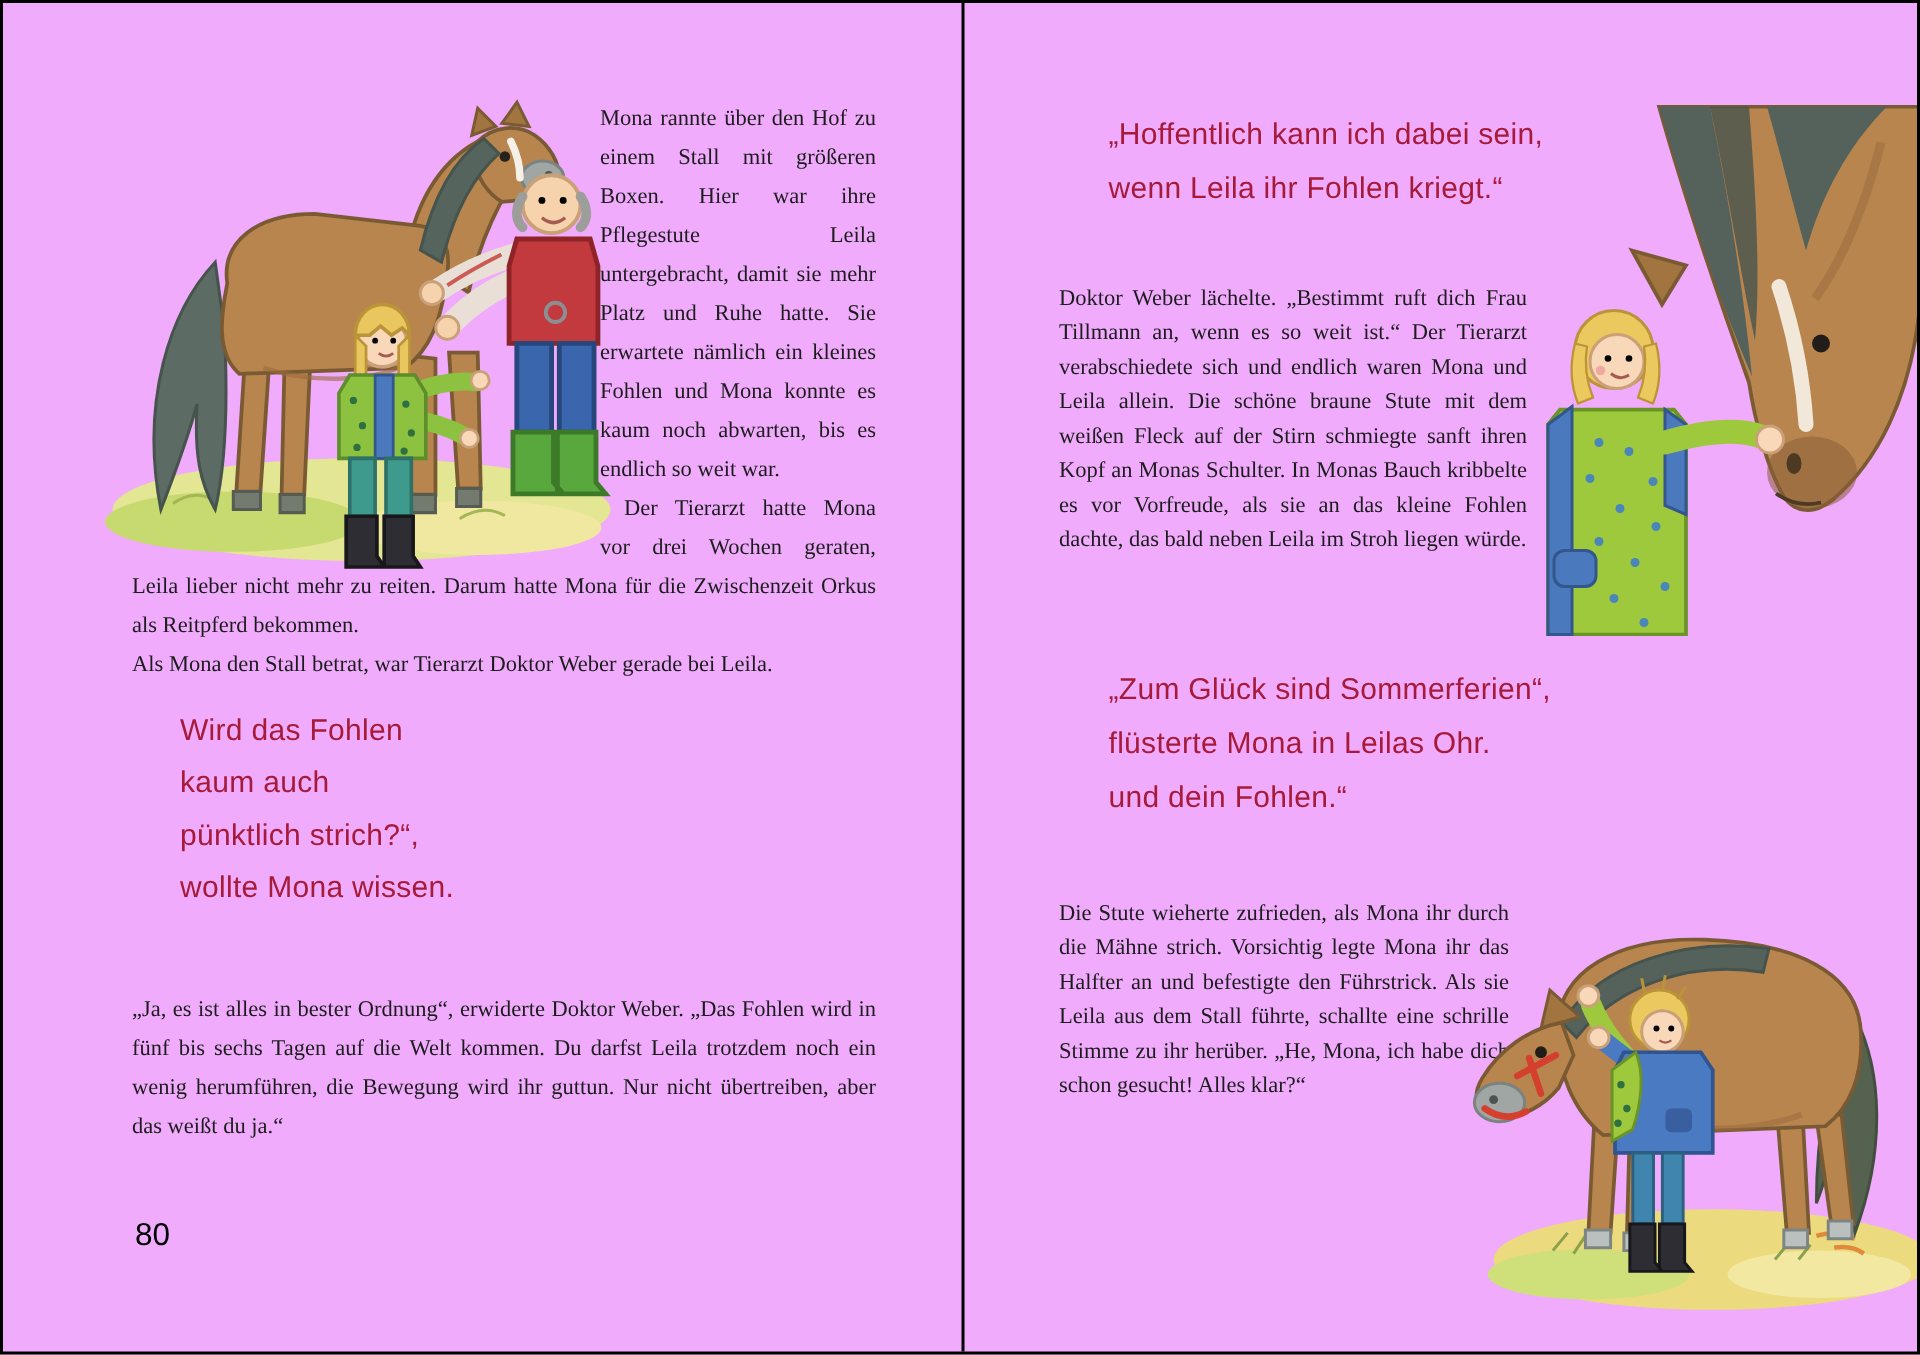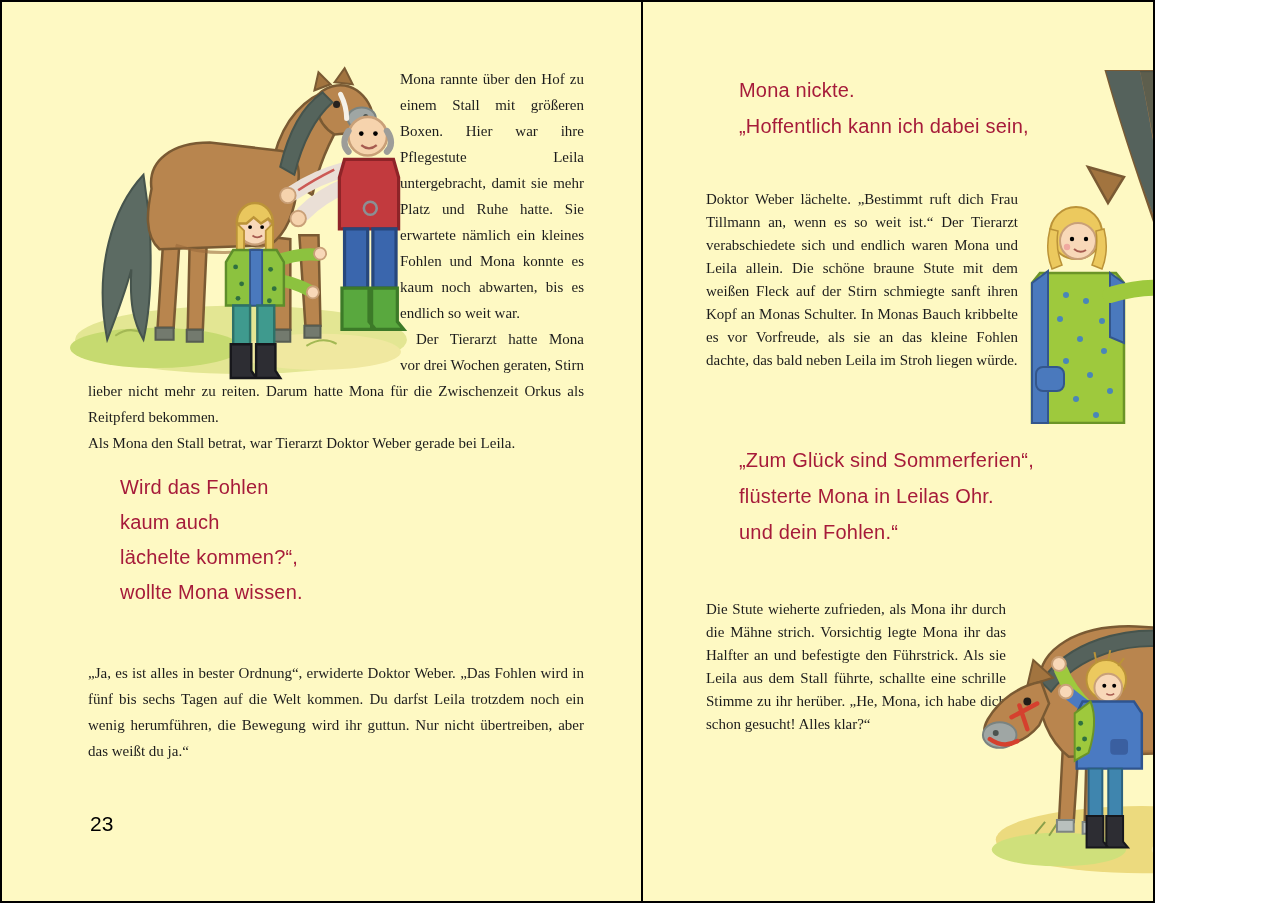--- a/index.html
+++ b/index.html
@@ -1,20 +1,20 @@
 <!DOCTYPE html>
 <html lang="de" style="--dialogue-red: #a61b3a; --ink: #1c1c1c;"><head>
 <meta charset="utf-8">
 <title>Book Spread</title>
 <style>
   :root { --dialogue-red:#a61b3a; --ink:#1c1c1c; }
   * { margin:0; padding:0; box-sizing:border-box; }
   body { background:#fff; font-family:"Liberation Serif", serif; color:var(--ink); }
   .spread {
-    position:relative; width:1155px; height:903px; background:#fef9c3;
+    position:relative; width:1280px; height:903px; background:#f0abfc;
     border:2px solid #000; overflow:hidden;
   }
   .divider { position:absolute; left:639px; top:0; width:2px; height:903px; background:#000; }
   .page { position:absolute; top:0; width:638px; height:899px; }
   .page-left { left:0; }
   .page-right { left:641px; }
 
   .body-text {
     font-family:"Liberation Serif", serif; font-size:15px; line-height:26px;
     text-align:justify; color:var(--ink); hyphens:auto; -webkit-hyphens:auto;
@@ -127,41 +127,41 @@
           <circle cx="34" cy="76" r="5" fill="none" stroke="#8b8f94" stroke-width="2"></circle>
           <path d="M14 92h18v46H14zM36 92h18v46H36z" fill="#3a66ad" stroke="#27477c" stroke-width="2.5"></path>
           <path d="M12 138h21v26l5 6H12zM35 138h20v26l5 6H35z" fill="#59a83e" stroke="#3c7a28" stroke-width="2.5"></path>
         </g>
       </svg>
     </div>
 
     <div class="lp-main body-text">
       <div class="illo-spacer"></div>
       <p>Mona rannte über den Hof zu einem Stall mit größeren Boxen. Hier war ihre Pflegestute Leila untergebracht, damit sie mehr Platz und Ruhe hatte. Sie erwartete nämlich ein kleines Fohlen und Mona konnte es kaum noch abwarten, bis es endlich so weit war.</p>
-      <p class="indent">Der Tierarzt hatte Mona vor drei Wochen geraten, Stirn lieber nicht mehr zu reiten. Darum hatte Mona für die Zwischenzeit Orkus als Reitpferd bekommen.</p>
+      <p class="indent">Der Tierarzt hatte Mona vor drei Wochen geraten, Leila lieber nicht mehr zu reiten. Darum hatte Mona für die Zwischenzeit Orkus als Reitpferd bekommen.</p>
       <p>Als Mona den Stall betrat, war Tierarzt Doktor Weber gerade bei Leila.</p>
     </div>
 
     <div class="lp-dialogue dialogue">
       <div class="dline">Wird das Fohlen</div>
       <div class="dline">kaum auch</div>
-      <div class="dline">lächelte kommen?“,</div>
+      <div class="dline">pünktlich strich?“,</div>
       <div class="dline">wollte Mona wissen.</div>
     </div>
 
     <div class="lp-p4 body-text">„Ja, es ist alles in bester Ordnung“, erwiderte Doktor Weber. „Das Fohlen wird in fünf bis sechs Tagen auf die Welt kommen. Du darfst Leila trotzdem noch ein wenig herumführen, die Bewegung wird ihr guttun. Nur nicht übertreiben, aber das weißt du ja.“</div>
 
-    <div class="page-number">23</div>
+    <div class="page-number">80</div>
   </div>
 
   <div class="page page-right">
 
     <div class="rp-dialogue1 dialogue">
-      <div class="dline">Mona nickte.</div>
       <div class="dline">„Hoffentlich kann ich dabei sein,</div>
+      <div class="dline">wenn Leila ihr Fohlen kriegt.“</div>
     </div>
 
     <div class="rp-p1 body-text">Doktor Weber lächelte. „Bestimmt ruft dich Frau Tillmann an, wenn es so weit ist.“ Der Tierarzt verabschiedete sich und endlich waren Mona und Leila allein. Die schöne braune Stute mit dem weißen Fleck auf der Stirn schmiegte sanft ihren Kopf an Monas Schulter. In Monas Bauch kribbelte es vor Vorfreude, als sie an das kleine Fohlen dachte, das bald neben Leila im Stroh liegen würde.</div>
 
     <div class="rp-illo1">
       <svg viewBox="0 0 262 352">
         <g>
           <path d="M88 0H262V132C256 196 232 238 204 262 192 272 178 272 170 258 160 240 152 210 148 184 128 128 106 64 88 0Z" fill="#b9854e" stroke="#7a5a33" stroke-width="2.5"></path>
           <path d="M88 0c18 62 38 124 62 180-6-60-16-122-28-180z" fill="#55625c"></path>
           <path d="M122 0c12 56 20 110 30 156 4-46 0-104-4-156z" fill="#46544d" opacity=".8"></path>

